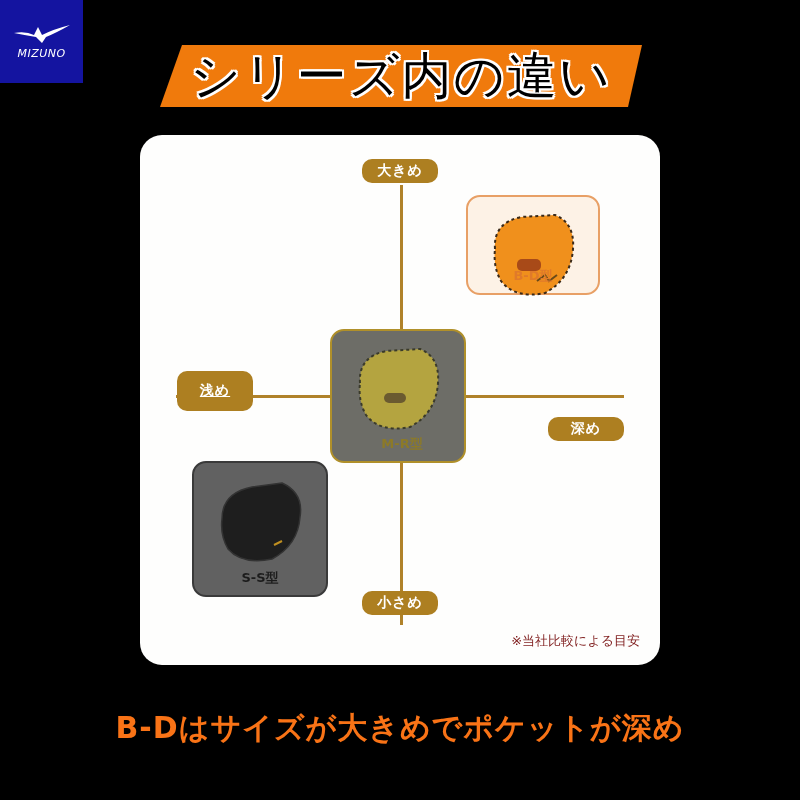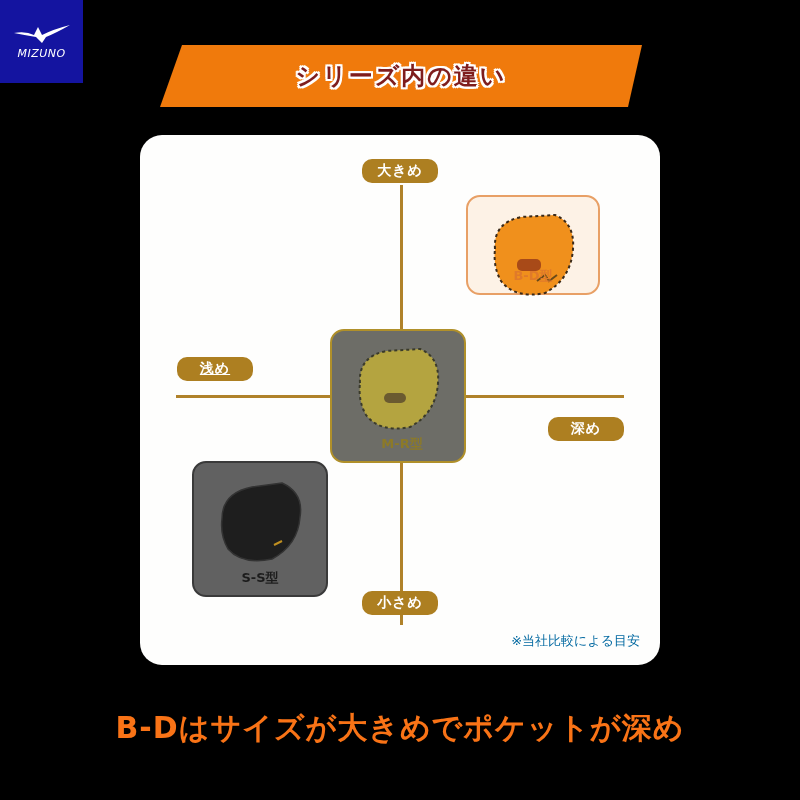--- a/index.html
+++ b/index.html
@@ -17,21 +17,21 @@
     letter-spacing: 0.5px; margin-top: 2px;
   }
 
   .banner {
     position: absolute; left: 160px; top: 45px; width: 482px; height: 62px;
     background: #f07a0c;
     clip-path: polygon(22px 0, 100% 0, calc(100% - 14px) 100%, 0 100%);
     display: flex; align-items: center; justify-content: center;
   }
   .banner-text {
-    font-size: 24px; font-weight: bold; color: #7f1d1d;
+    font-size: 50px; font-weight: normal; color: #000000;
     text-shadow: -2px -2px 0 #fff, 2px -2px 0 #fff, -2px 2px 0 #fff, 2px 2px 0 #fff,
                   0 -2px 0 #fff, 0 2px 0 #fff, -2px 0 0 #fff, 2px 0 0 #fff;
     letter-spacing: 2px;
   }
 
   .panel {
     position: absolute; left: 140px; top: 135px; width: 520px; height: 530px;
     background: #fefefd; border-radius: 22px;
   }
 
@@ -45,21 +45,21 @@
   }
 
   .axis-label {
     position: absolute; background: #ad7f21; color: #fff;
     font-size: 14px; font-weight: bold;
     display: flex; align-items: center; justify-content: center;
     letter-spacing: 1px;
     border-radius: 10px;
   }
   .lbl-top { left: 222px; top: 24px; width: 76px; height: 24px; }
-  .lbl-left { left: 37px; top: 222px; width: 76px; height: 24px; text-decoration: underline; }
+  .lbl-left { left: 37px; top: 236px; width: 76px; height: 40px; text-decoration: underline; }
   .lbl-right { left: 408px; top: 282px; width: 76px; height: 24px; }
   .lbl-bottom { left: 222px; top: 456px; width: 76px; height: 24px; }
 
   .card {
     position: absolute; border-radius: 14px;
     display: flex; flex-direction: column; align-items: center; justify-content: flex-end;
     padding-bottom: 8px;
   }
   .card-bd {
     left: 326px; top: 60px; width: 134px; height: 100px;
@@ -74,21 +74,21 @@
     background: #616161; border: 2px solid #3a3a3a;
   }
   .card svg { position: absolute; left: 50%; top: 12px; transform: translateX(-50%); }
   .card-label { font-size: 13px; font-weight: bold; position: relative; }
   .card-bd .card-label { color: #e07a2a; }
   .card-mr .card-label { color: #8c7a28; }
   .card-ss .card-label { color: #1c1c1c; }
 
   .note {
     position: absolute; right: 20px; top: 497px;
-    font-size: 13px; color: #0369a1;
+    font-size: 13px; color: #7f1d1d;
   }
 
   .caption {
     position: absolute; left: 0; top: 708px; width: 800px; text-align: center;
     color: #f97316; font-size: 30px; font-weight: bold; letter-spacing: 1px;
   }
 </style>
 </head>
 <body>
 

